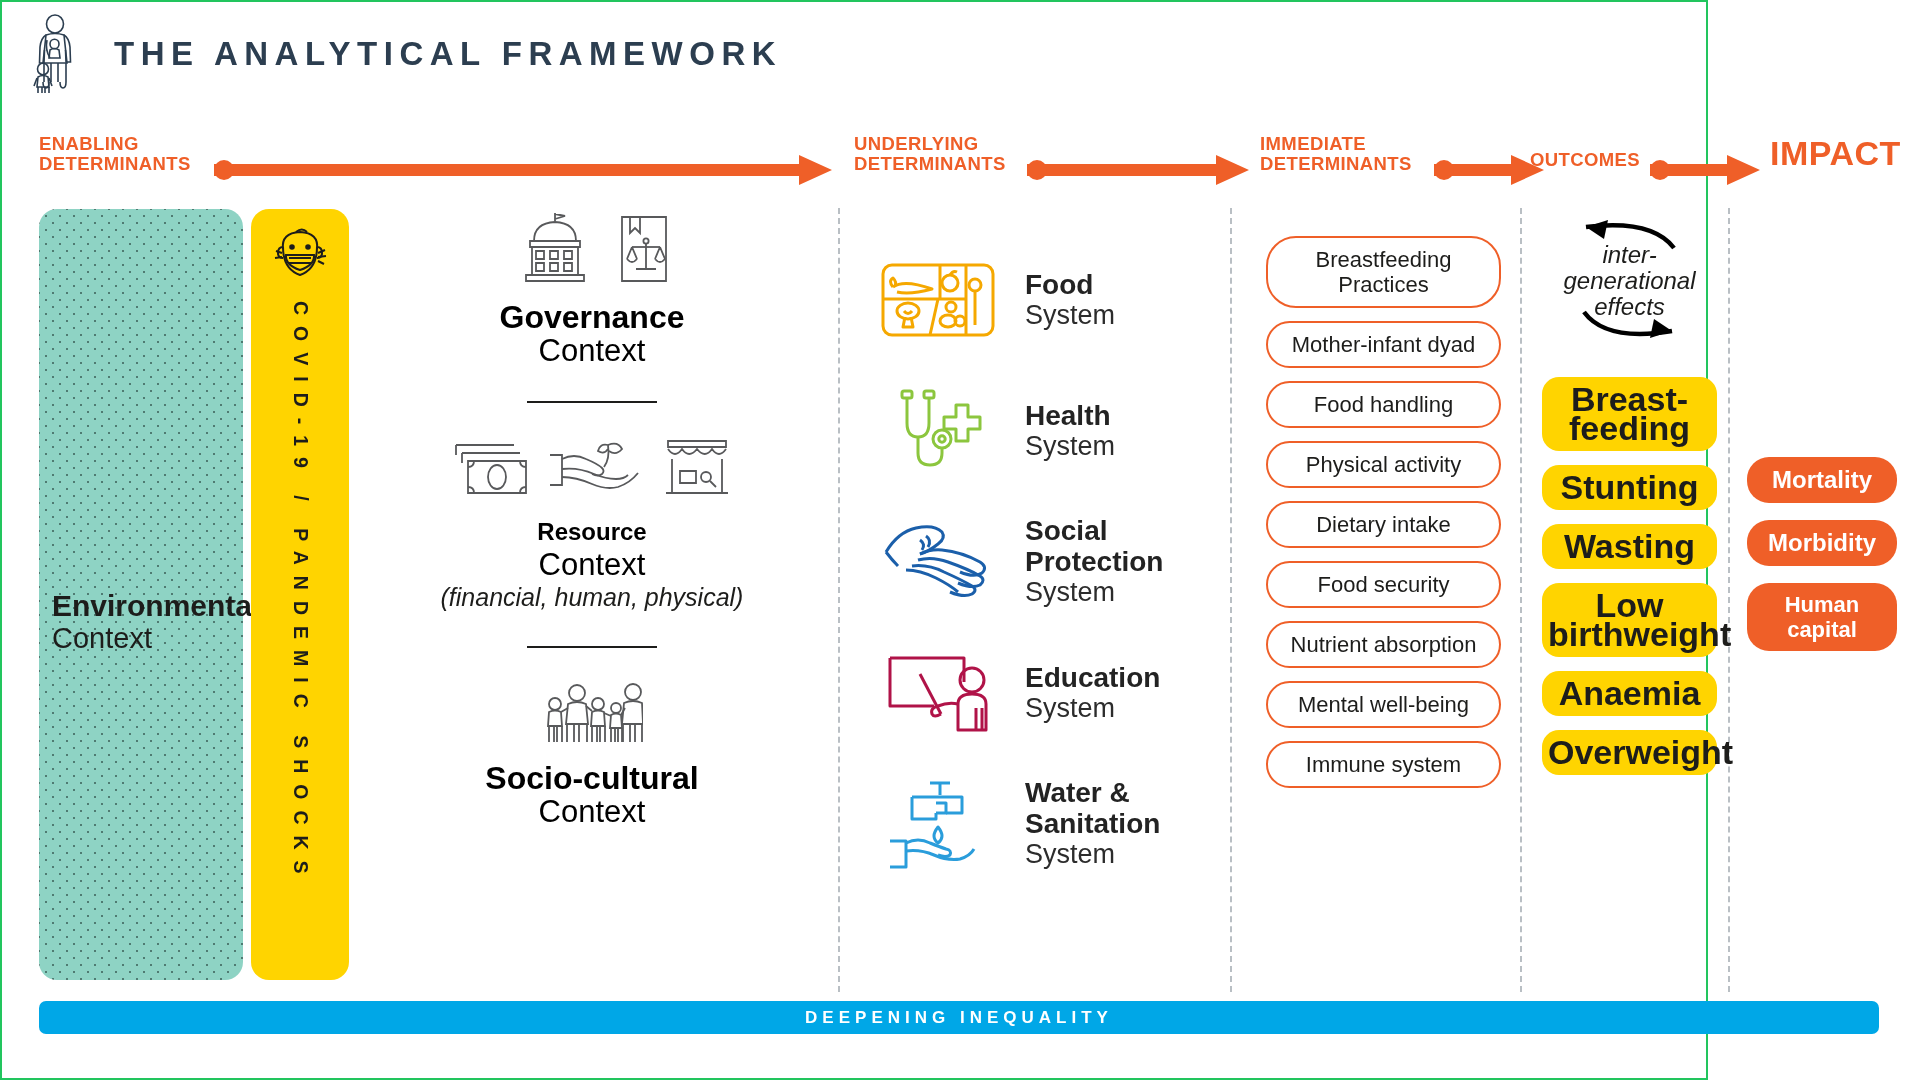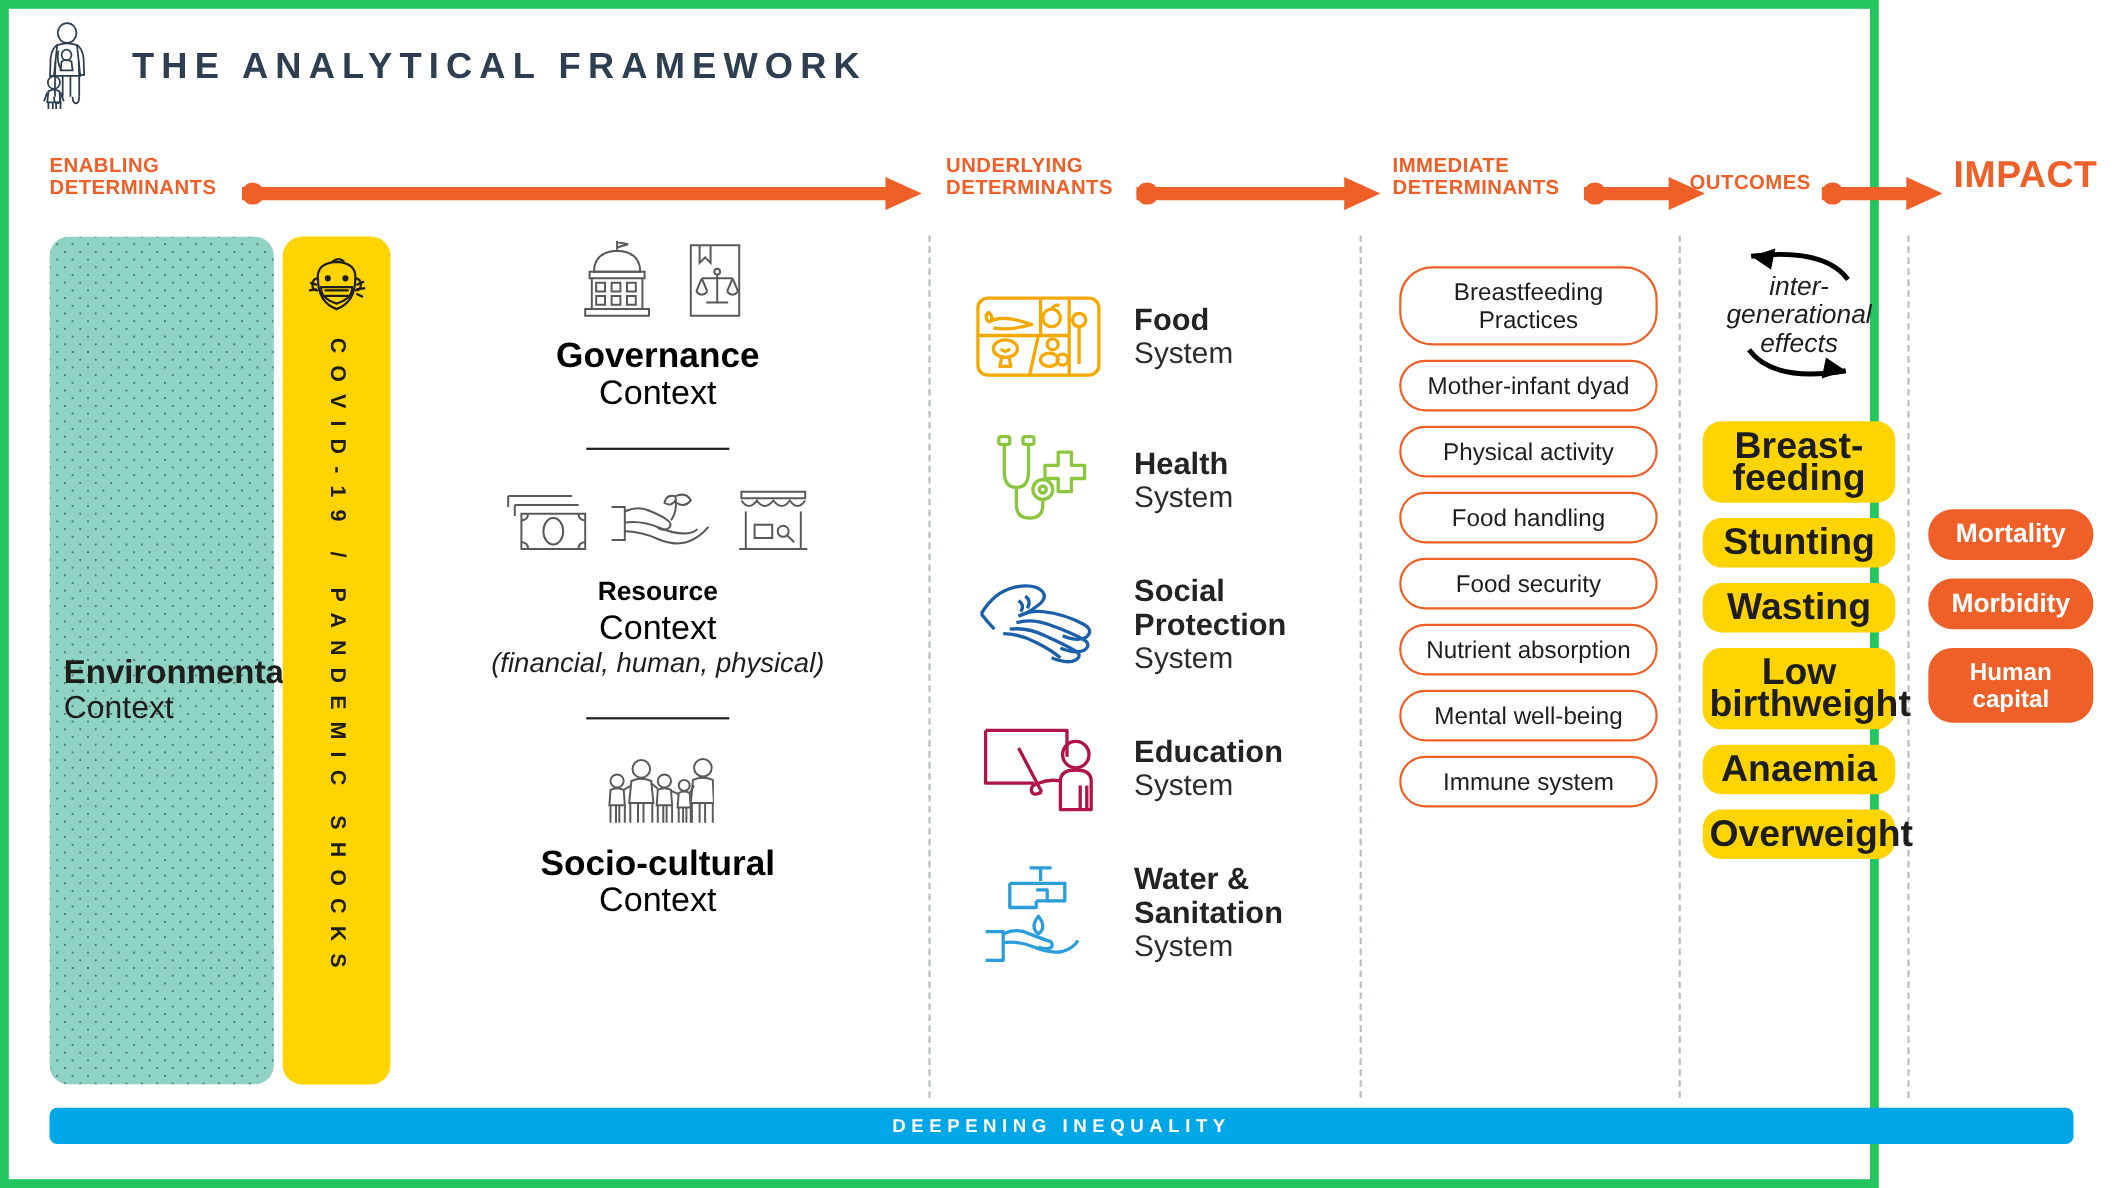--- a/index.html
+++ b/index.html
@@ -6,21 +6,21 @@
   html, body {
     width: 1920px; height: 1080px;
     background: #ffffff;
     font-family: "Liberation Sans", sans-serif;
     overflow: hidden;
   }
   #frame {
     position: relative;
     width: 1708px; height: 1080px;
     background: #ffffff;
-    border: 8px solid #22c55e;
+    border: 2px solid #22c55e;
   }
 
   
   #header {
     position: absolute; left: 28px; top: 12px;
     display: flex; align-items: center; gap: 22px;
   }
   #mother-child-icon { width: 62px; height: 80px; }
   #page-title {
     font-size: 33px; font-weight: bold; color: #2c3e50;
@@ -512,22 +512,23 @@
         <div class="sys-strong">Water &amp;</div>
         <div class="sys-strong">Sanitation</div>
         <div class="sys-light">System</div>
       </div>
     </div>
   </div>
 
   <div id="immediate-col">
     <div class="pill-outline">Breastfeeding Practices</div>
     <div class="pill-outline">Mother-infant dyad</div>
+    <div class="pill-outline">Food handling</div>
     <div class="pill-outline">Physical activity</div>
-    <div class="pill-outline">Food handling</div>
+    <div class="pill-outline">Dietary intake</div>
     <div class="pill-outline">Food security</div>
     <div class="pill-outline">Nutrient absorption</div>
     <div class="pill-outline">Mental well-being</div>
     <div class="pill-outline">Immune system</div>
   </div>
 
   <div id="outcomes-col">
     <div id="intergen-wrap">
       <svg id="intergen-arcs" width="175" height="135" viewBox="0 0 175 135">
         <g fill="none" stroke="#000000" stroke-width="4.5">

